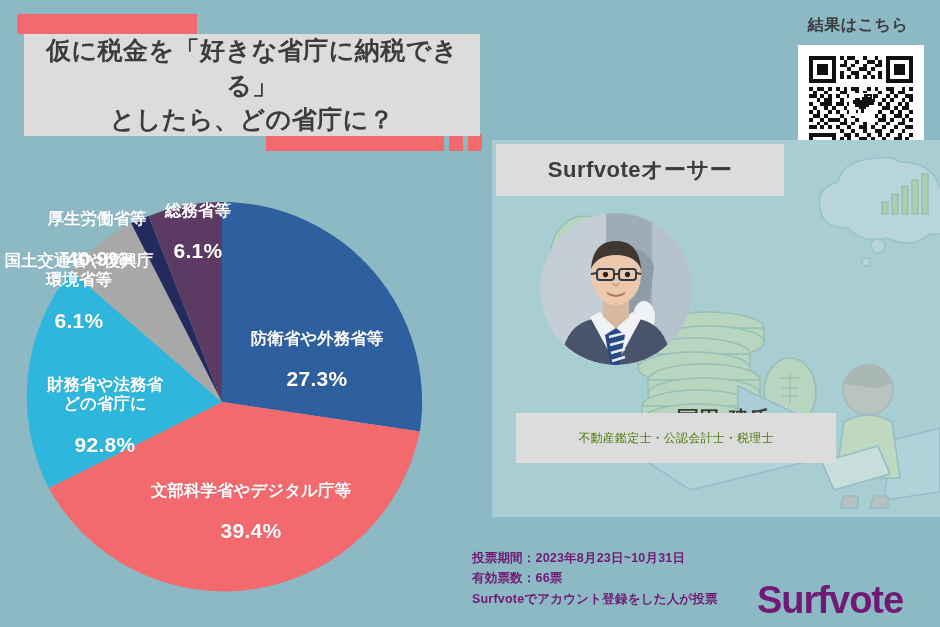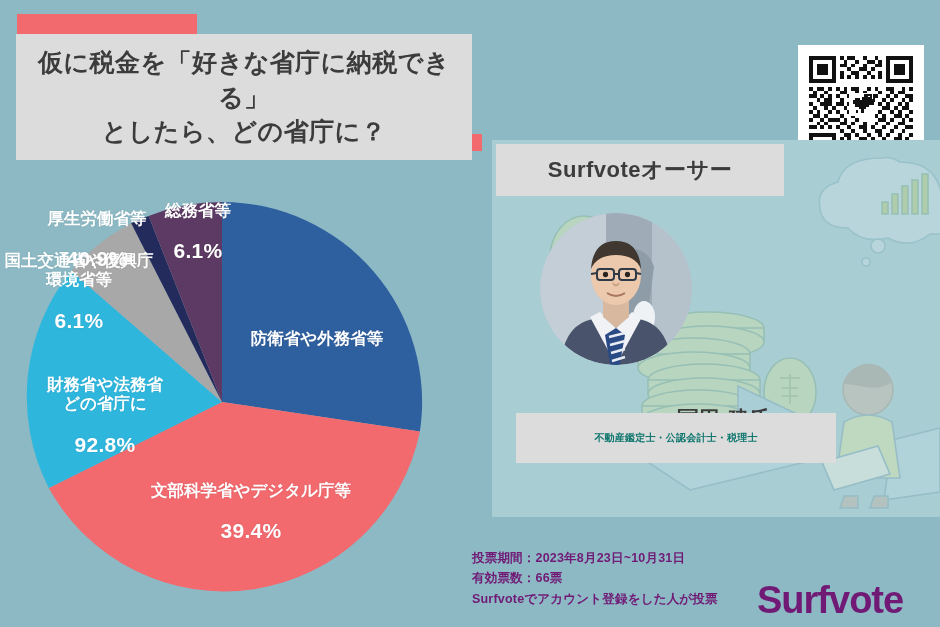--- a/index.html
+++ b/index.html
@@ -17,22 +17,22 @@
 
   
   .coral-bar { position:absolute; background:#f2696e; }
   #bar-top       { left:17px;  top:14px;  width:180px; height:20px; }
   #bar-bot-long  { left:266px; top:134px; width:178px; height:17px; }
   #bar-bot-sq1   { left:449px; top:134px; width:14px;  height:17px; }
   #bar-bot-sq2   { left:468px; top:134px; width:14px;  height:17px; }
 
   
   #title-box {
-    position:absolute; left:16px; top:34px;
-    width:456px; height:126px;
+    position:absolute; left:24px; top:34px;
+    width:456px; height:102px;
     background:#dcdcdc;
     display:flex; align-items:center; justify-content:center;
   }
   #title-text {
     color:#3c3c3c; font-size:25px; font-weight:bold;
     line-height:1.38; text-align:center; letter-spacing:.5px;
     white-space:pre-line;
   }
 
   
@@ -88,21 +88,21 @@
     margin-top:32px;
   }
 
   #credentials-box {
     position:absolute; left:516px; top:413px;
     width:320px; height:50px;
     background:#dcdcdc;
     display:flex; align-items:center; justify-content:center;
   }
   #credentials-text {
-    font-size:10px; font-weight:bold; color:#0f766e; letter-spacing:.2px;
+    font-size:12px; font-weight:normal; color:#4d7c0f; letter-spacing:.2px;
   }
 
   
   #qr-caption {
     position:absolute; left:788px; top:15px; width:140px;
     text-align:center; font-size:16px; font-weight:bold; color:#3c3c3c;
     letter-spacing:.5px;
   }
   #qr-box {
     position:absolute; left:798px; top:45px;
@@ -130,20 +130,21 @@
   <div class="coral-bar" id="bar-top"></div>
   <div class="coral-bar" id="bar-bot-long"></div>
   <div class="coral-bar" id="bar-bot-sq1"></div>
   <div class="coral-bar" id="bar-bot-sq2"></div>
 
   <div id="title-box">
     <div id="title-text">仮に税金を「好きな省庁に納税できる」
 としたら、どの省庁に？</div>
   </div>
 
+  <div id="qr-caption">結果はこちら</div>
   <div id="qr-box">
     <svg width="112" height="112" viewBox="0 0 29 29" shape-rendering="crispEdges">
       <rect width="29" height="29" fill="#fff"></rect>
       <g fill="#111">
 
         <rect x="1" y="1" width="7" height="7"></rect>
           <rect x="2" y="2" width="5" height="5" fill="#fff"></rect>
           <rect x="3" y="3" width="3" height="3"></rect>
 
         <rect x="21" y="1" width="7" height="7"></rect>
@@ -356,20 +357,21 @@
 
       <path d="M202 202 L51.1 71.1 A200 200 0 0 1 111.2 23.3 Z" fill="#a8a8a8"></path>
 
       <path d="M202 202 L111.2 23.3 A200 200 0 0 1 128.6 15.9 Z" fill="#232a5c"></path>
 
       <path d="M202 202 L128.6 15.9 A200 200 0 0 1 202 2 Z" fill="#5d3a63"></path>
     </svg>
 
     <div class="pie-label" id="lbl-bouei">
       <span class="nm">防衛省や外務省等</span>
+      <span class="pct">27.3%</span>
     </div>
     <div class="pie-label" id="lbl-monbu">
       <span class="nm">文部科学省やデジタル庁等</span>
       <span class="pct">39.4%</span>
     </div>
     <div class="pie-label" id="lbl-zaimu">
       <span class="nm">財務省や法務省
 どの省庁に</span>
       <span class="pct">92.8%</span>
     </div>

